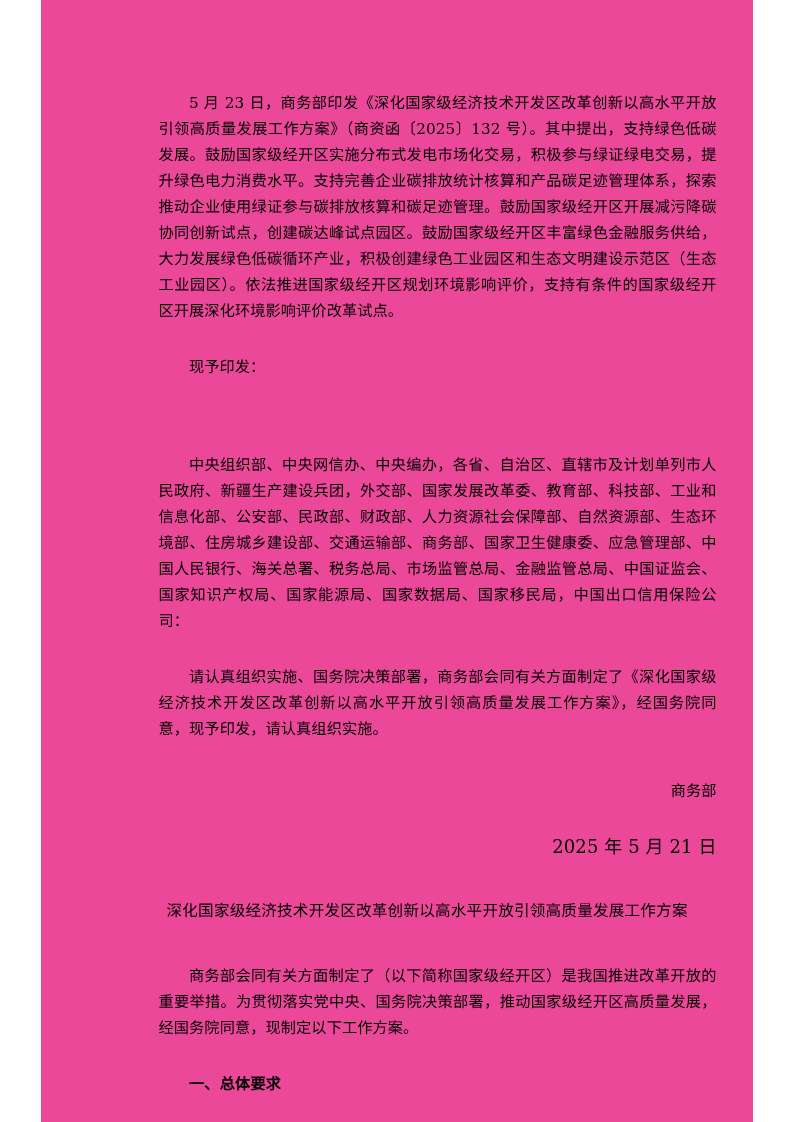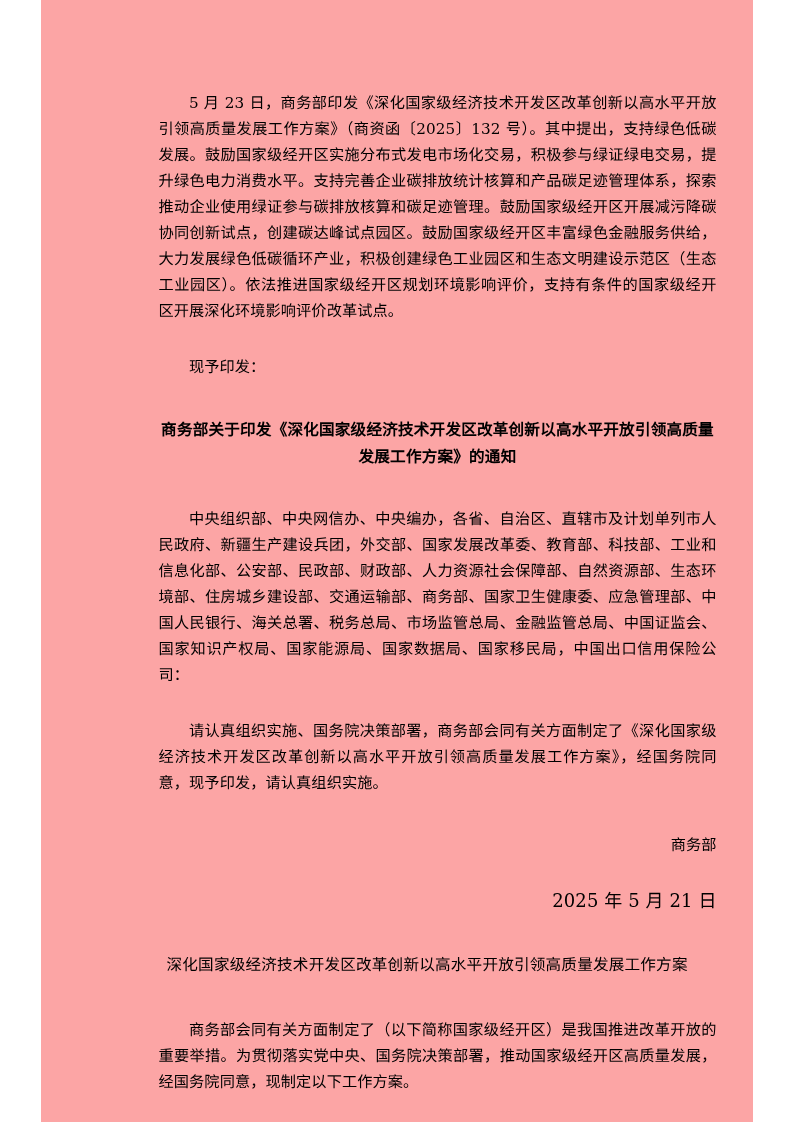--- a/index.html
+++ b/index.html
@@ -13,21 +13,21 @@
     font-family: "DejaVu Serif", "Liberation Serif", serif;
     color: #000000;
     -webkit-font-smoothing: antialiased;
   }
 
   .page {
     position: relative;
     width: 712px;
     height: 1122px;
     margin: 0 auto;
-    background: #fca5a5;
+    background: #ec4899;
     box-sizing: border-box;
     overflow: hidden;
   }
 
   .content {
     position: absolute;
     left: 118px;
     top: 90px;
     width: 558px;
   }
@@ -105,21 +105,20 @@
   <div class="content">
 
     <p class="para indent">5 月 23 日，商务部印发《深化国家级经济技术开发区改革创新以高水平开放引领高质量发展工作方案》（商资函〔2025〕132 号）。其中提出，支持绿色低碳发展。鼓励国家级经开区实施分布式发电市场化交易，积极参与绿证绿电交易，提升绿色电力消费水平。支持完善企业碳排放统计核算和产品碳足迹管理体系，探索推动企业使用绿证参与碳排放核算和碳足迹管理。鼓励国家级经开区开展减污降碳协同创新试点，创建碳达峰试点园区。鼓励国家级经开区丰富绿色金融服务供给，大力发展绿色低碳循环产业，积极创建绿色工业园区和生态文明建设示范区（生态工业园区）。依法推进国家级经开区规划环境影响评价，支持有条件的国家级经开区开展深化环境影响评价改革试点。</p>
 
     <div class="spacer-md"></div>
 
     <p class="para indent">现予印发：</p>
 
     <div class="spacer-lg"></div>
 
-    <h1 class="doc-heading">商务部关于印发《深化国家级经济技术开发区改革创新以高水平开放引领高质量发展工作方案》的通知</h1>
 
     <div class="spacer-lg"></div>
 
     <p class="para indent">中央组织部、中央网信办、中央编办，各省、自治区、直辖市及计划单列市人民政府、新疆生产建设兵团，外交部、国家发展改革委、教育部、科技部、工业和信息化部、公安部、民政部、财政部、人力资源社会保障部、自然资源部、生态环境部、住房城乡建设部、交通运输部、商务部、国家卫生健康委、应急管理部、中国人民银行、海关总署、税务总局、市场监管总局、金融监管总局、中国证监会、国家知识产权局、国家能源局、国家数据局、国家移民局，中国出口信用保险公司：</p>
 
     <div class="spacer-md"></div>
 
     <p class="para indent">请认真组织实施、国务院决策部署，商务部会同有关方面制定了《深化国家级经济技术开发区改革创新以高水平开放引领高质量发展工作方案》，经国务院同意，现予印发，请认真组织实施。</p>
 
     <div class="spacer-lg"></div>

